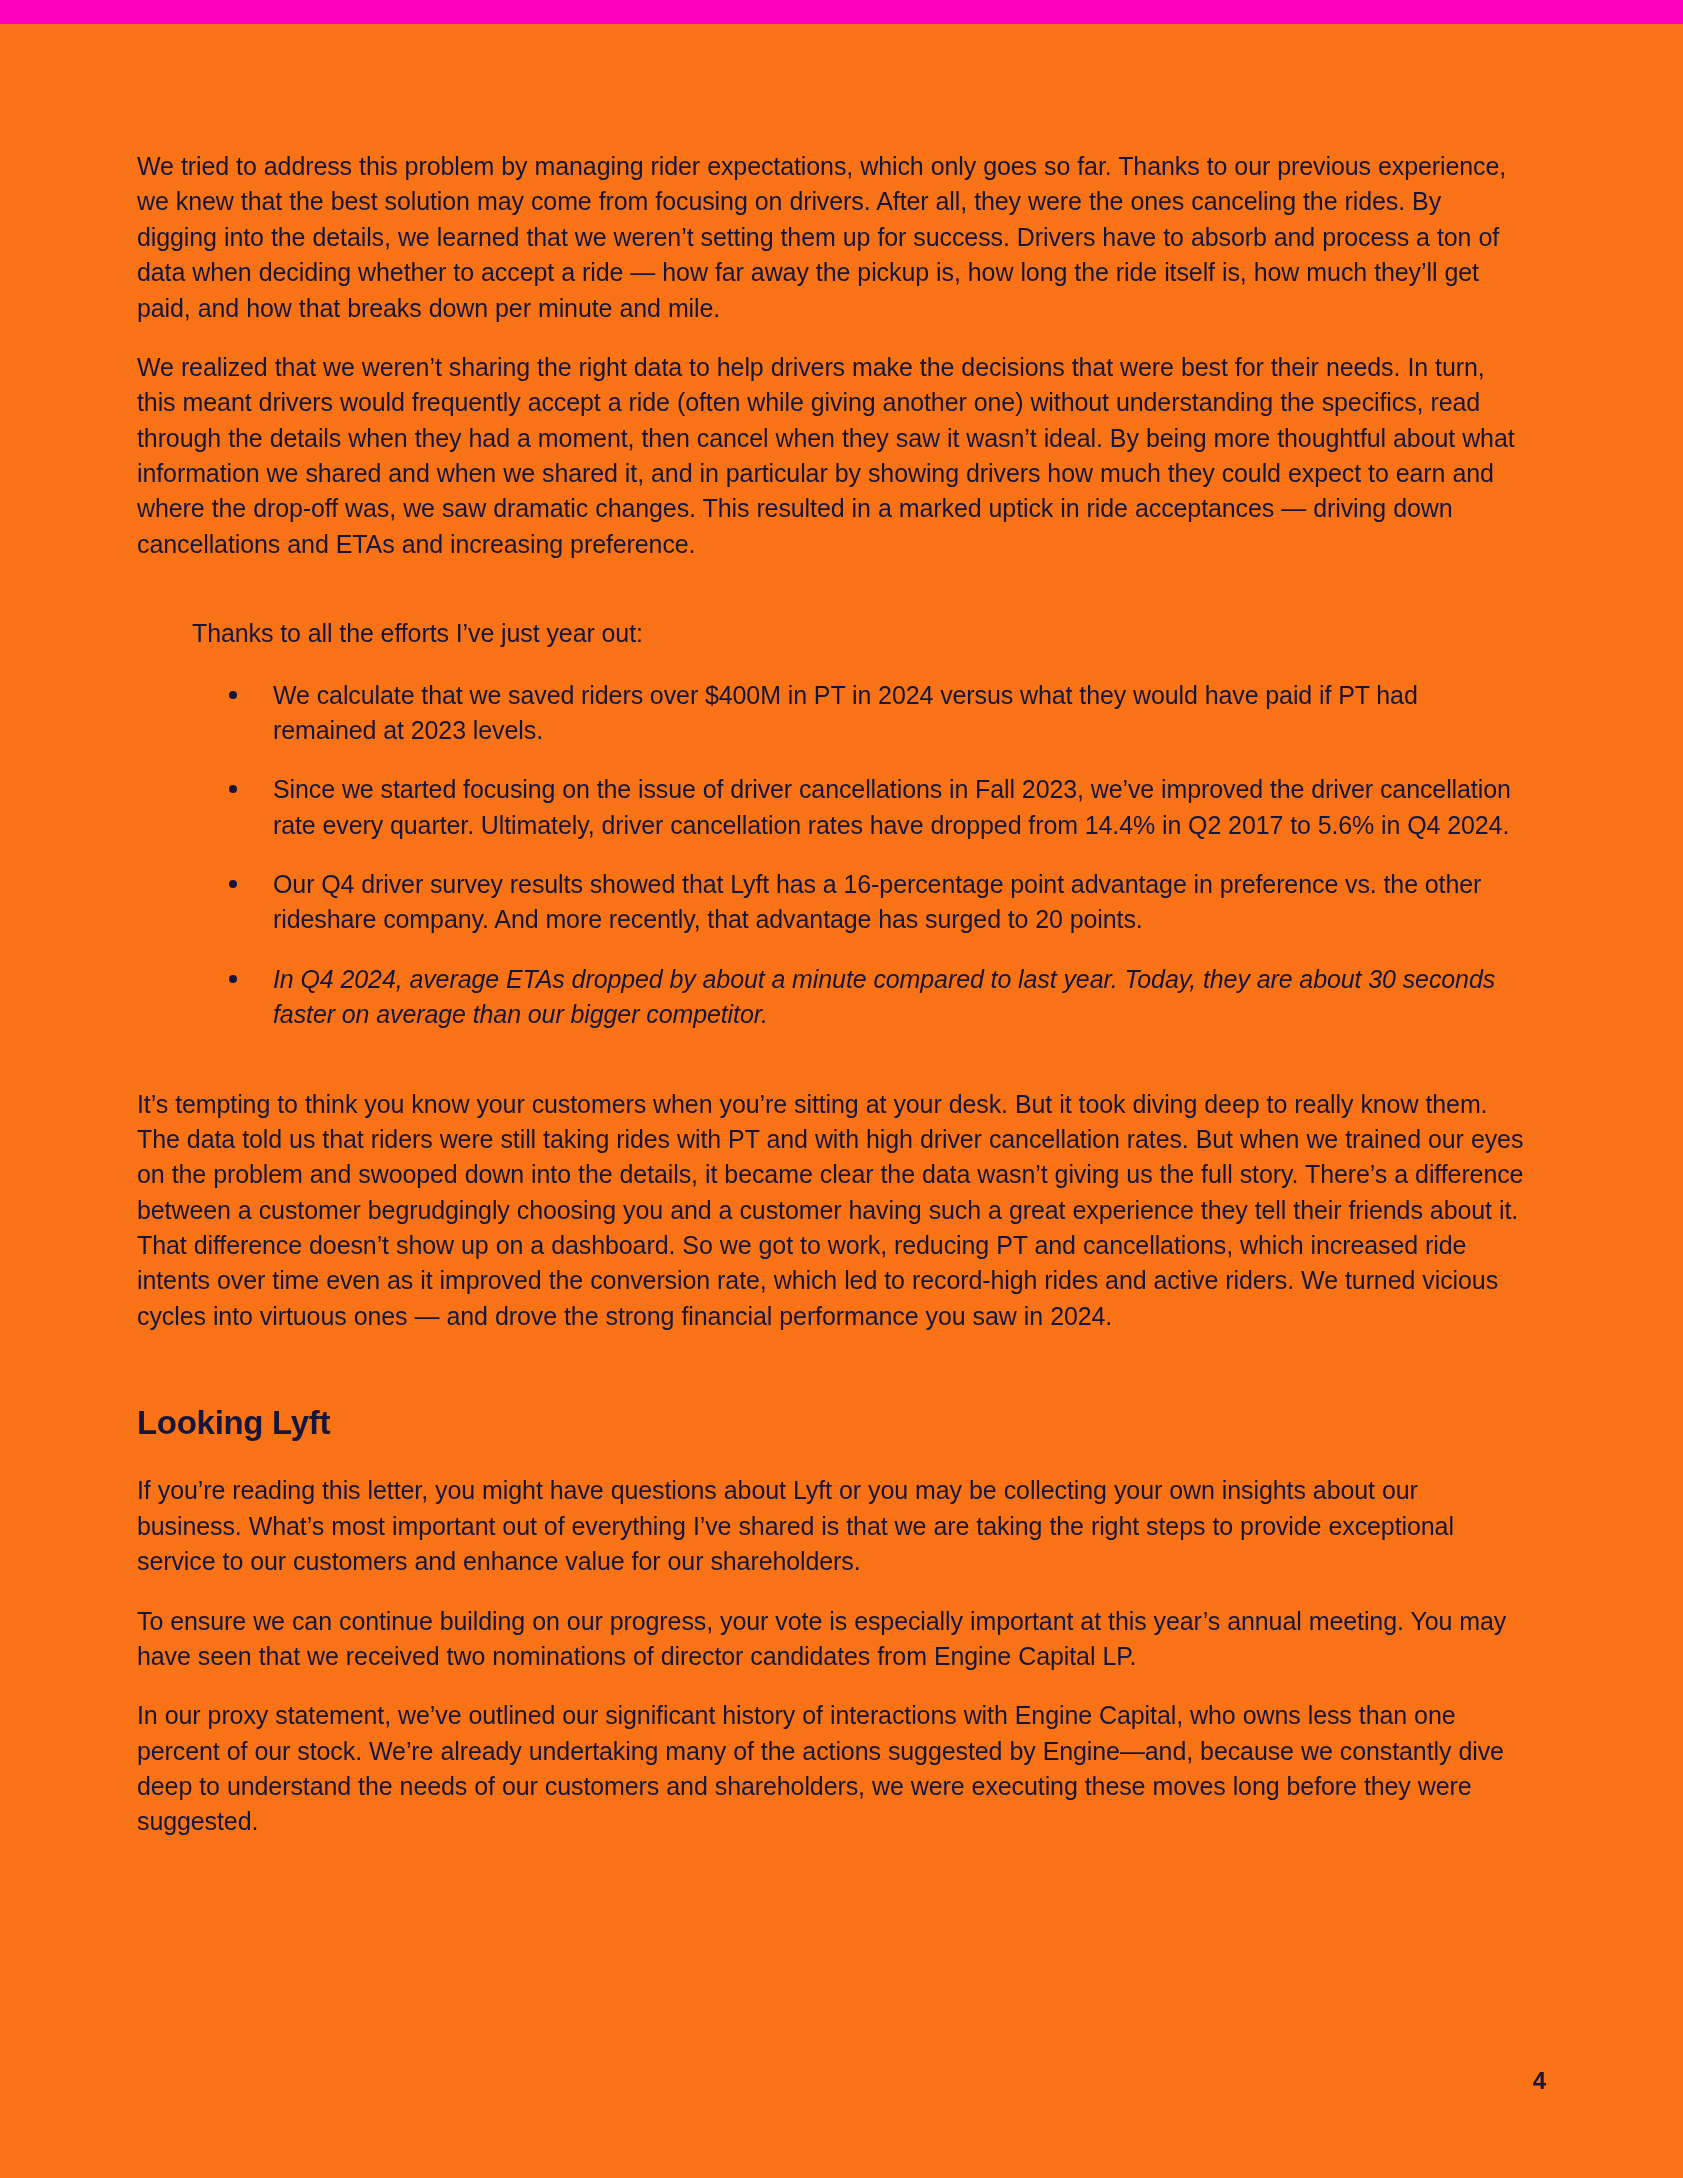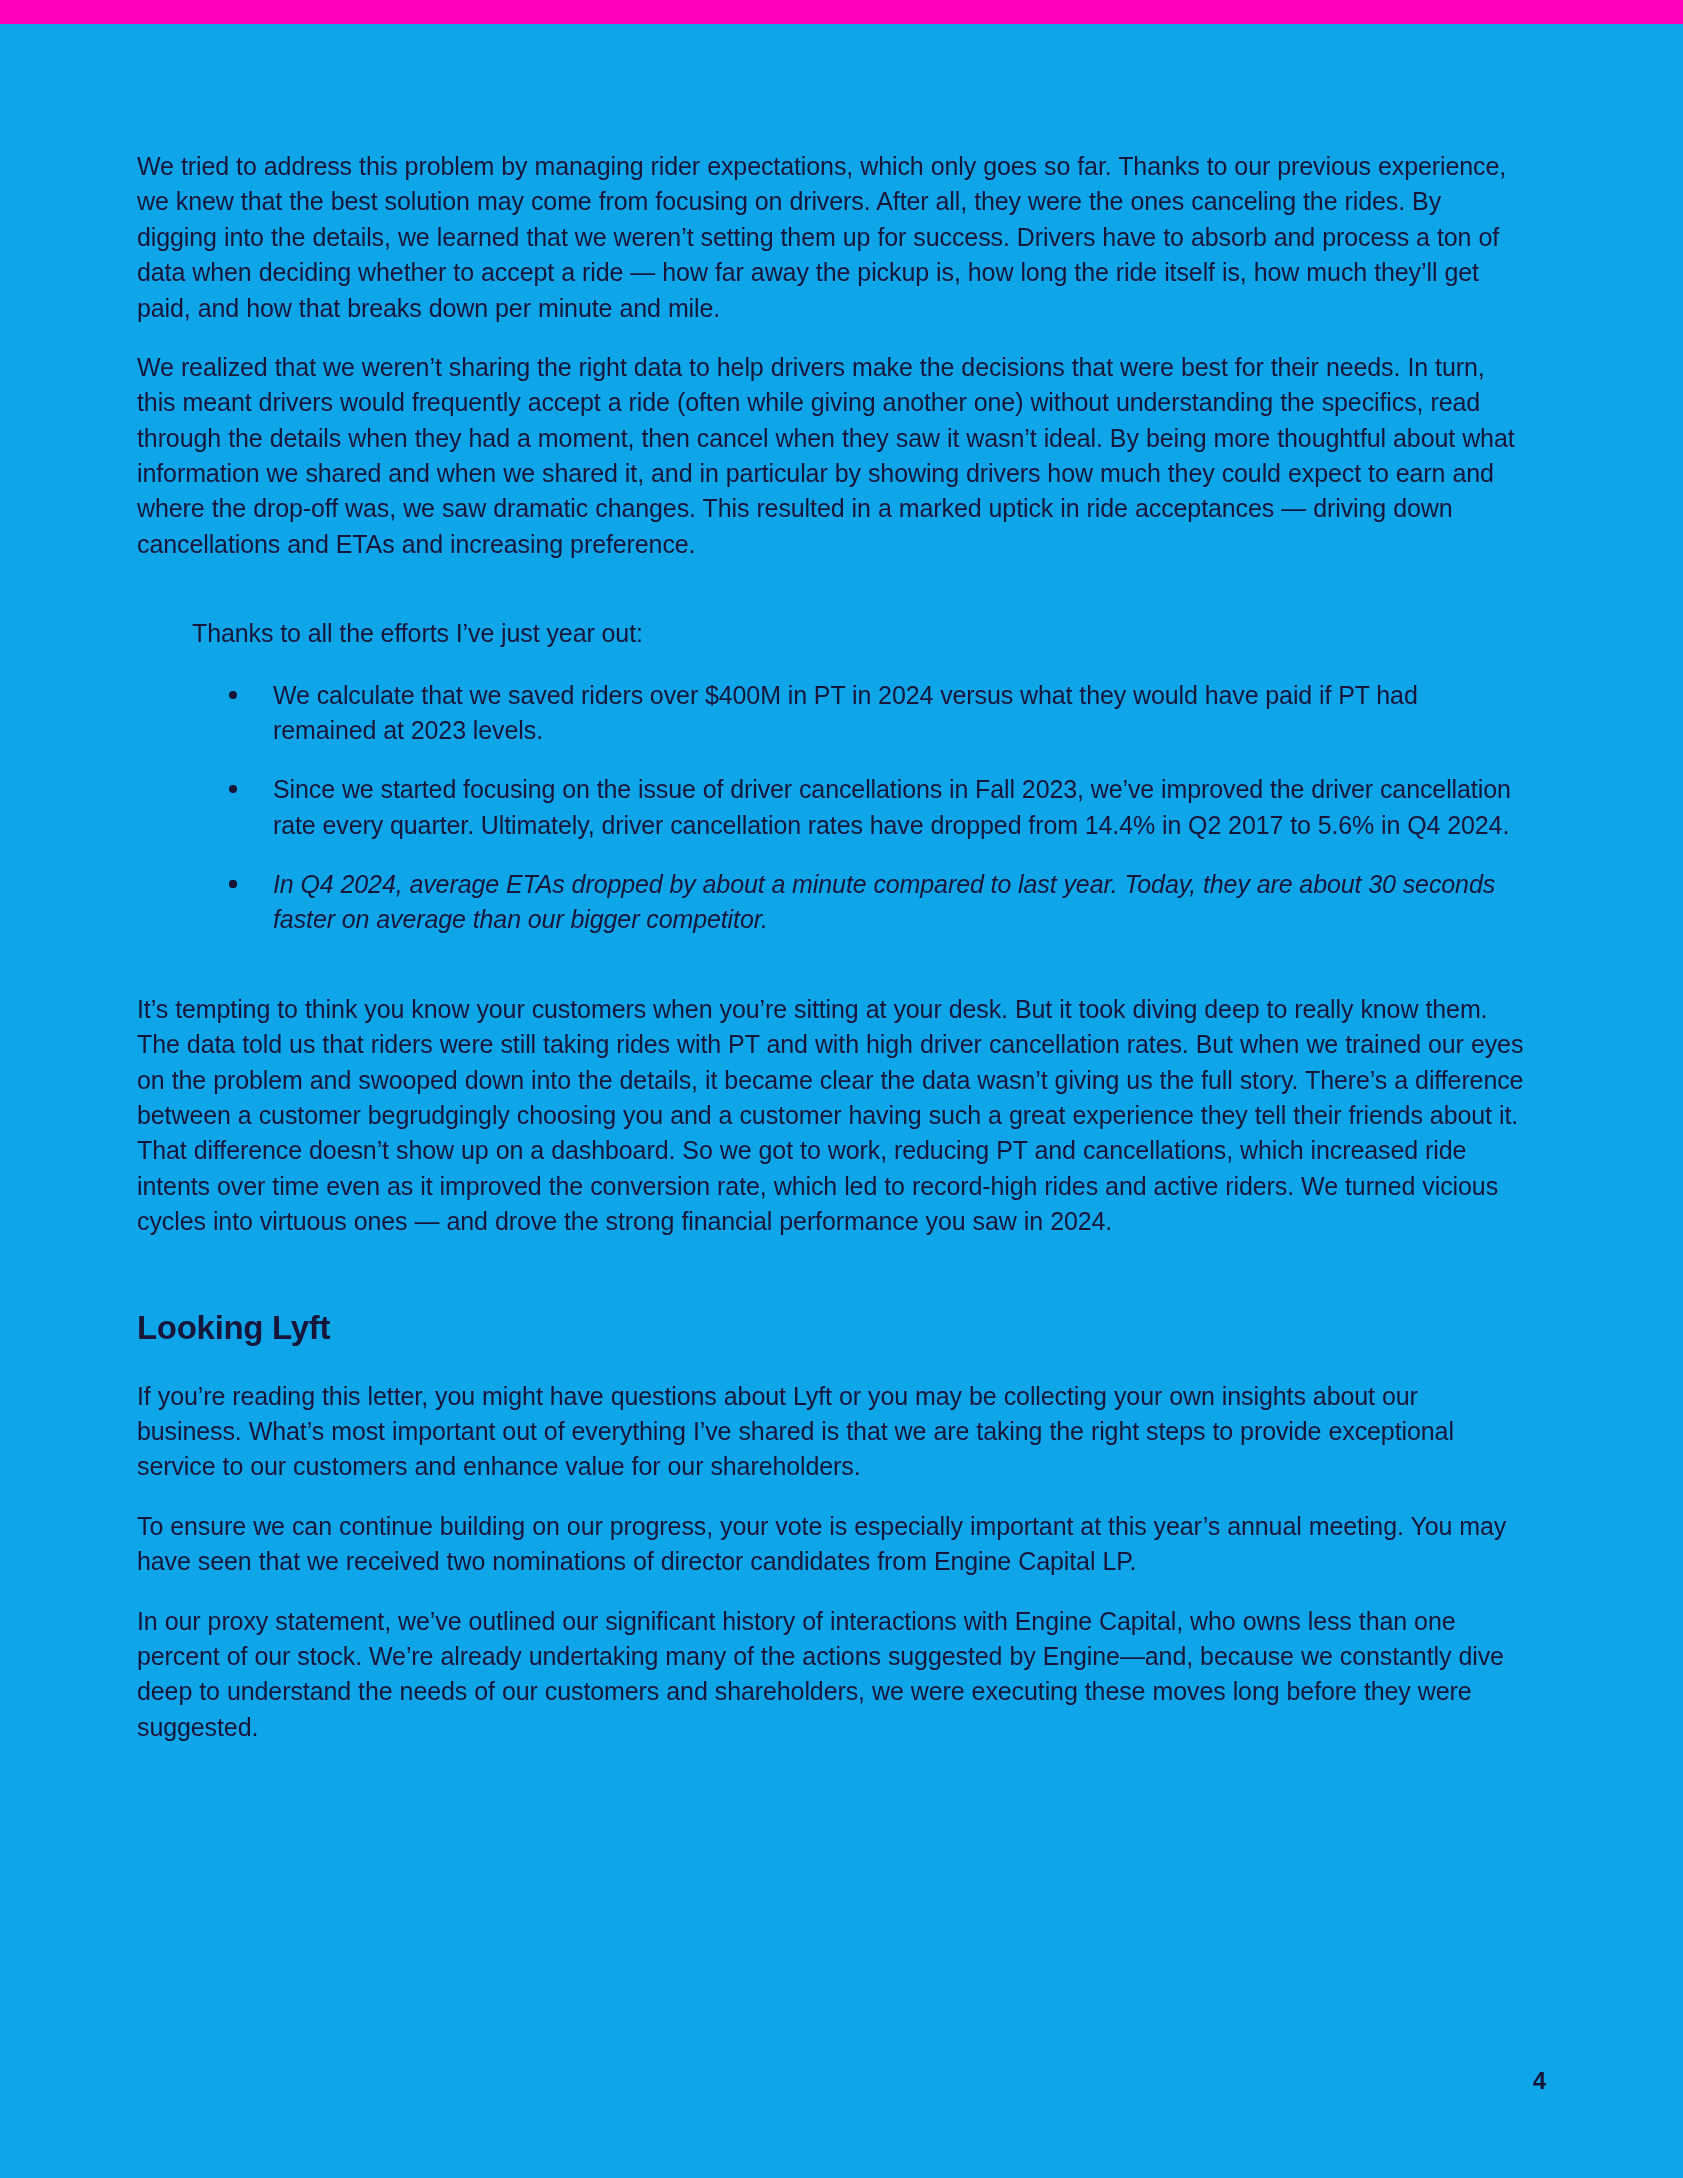--- a/index.html
+++ b/index.html
@@ -11,21 +11,21 @@
     height: 2178px;
     background: #ffffff;
     font-family: "Liberation Sans", sans-serif;
     -webkit-font-smoothing: antialiased;
   }
 
   .page {
     position: relative;
     width: 1683px;
     height: 2178px;
-    background: #0ea5e9;
+    background: #f97316;
     box-sizing: border-box;
     overflow: hidden;
   }
 
   
   .brand-bar {
     position: absolute;
     top: 0;
     left: 0;
     width: 1683px;
@@ -149,20 +149,21 @@
       <li>
         <span class="bullet-dot"></span>
         <span>We calculate that we saved riders over $400M in PT in 2024 versus what they would have paid if PT had remained at 2023 levels.</span>
       </li>
       <li>
         <span class="bullet-dot"></span>
         <span>Since we started focusing on the issue of driver cancellations in Fall 2023, we’ve improved the driver cancellation rate every quarter. Ultimately, driver cancellation rates have dropped from 14.4% in Q2 2017 to 5.6% in Q4 2024.</span>
       </li>
       <li>
         <span class="bullet-dot"></span>
+        <span>Our Q4 driver survey results showed that Lyft has a 16-percentage point advantage in preference vs. the other rideshare company. And more recently, that advantage has surged to 20 points.</span>
       </li>
       <li>
         <span class="bullet-dot"></span>
         <span>In Q4 2024, average ETAs dropped by about a minute compared to last year. Today, they are about 30 seconds faster on average than our bigger competitor.</span>
       </li>
     </ul>
 
     <div class="gap-after-bullets"></div>
 
     <p class="body-text">It’s tempting to think you know your customers when you’re sitting at your desk. But it took diving deep to really know them. The data told us that riders were still taking rides with PT and with high driver cancellation rates. But when we trained our eyes on the problem and swooped down into the details, it became clear the data wasn’t giving us the full story. There’s a difference between a customer begrudgingly choosing you and a customer having such a great experience they tell their friends about it. That difference doesn’t show up on a dashboard. So we got to work, reducing PT and cancellations, which increased ride intents over time even as it improved the conversion rate, which led to record-high rides and active riders. We turned vicious cycles into virtuous ones — and drove the strong financial performance you saw in 2024.</p>

